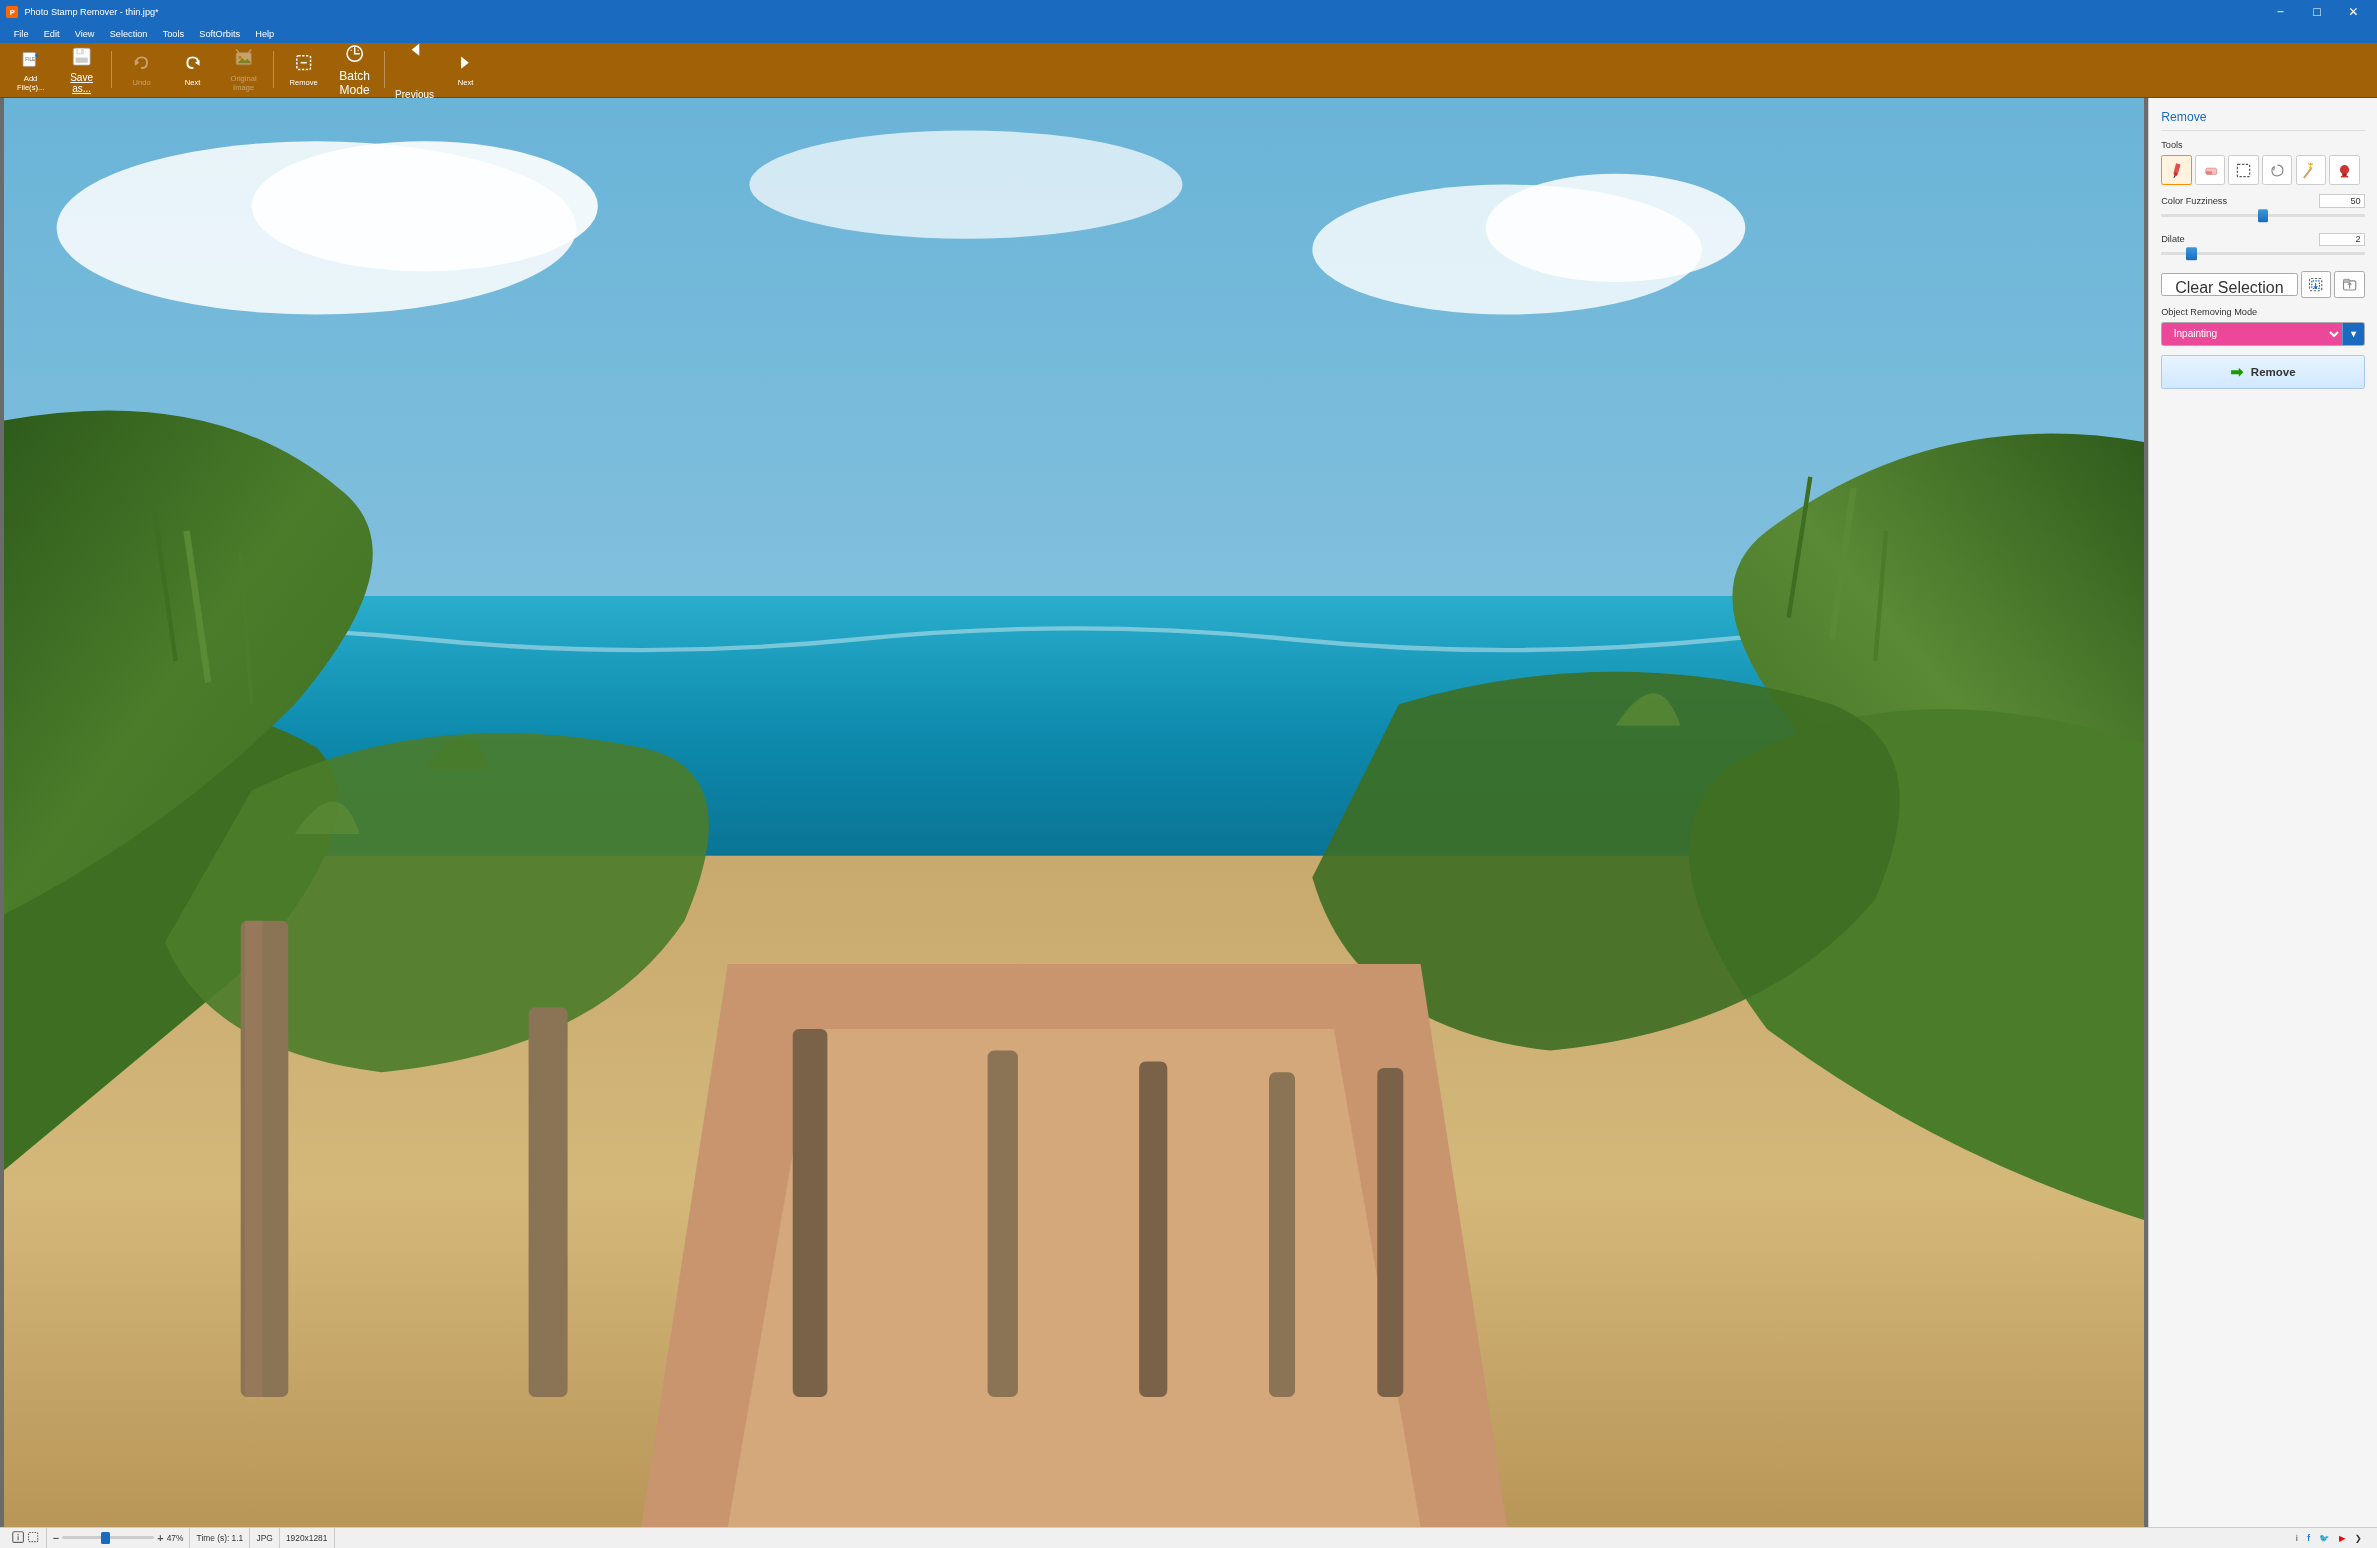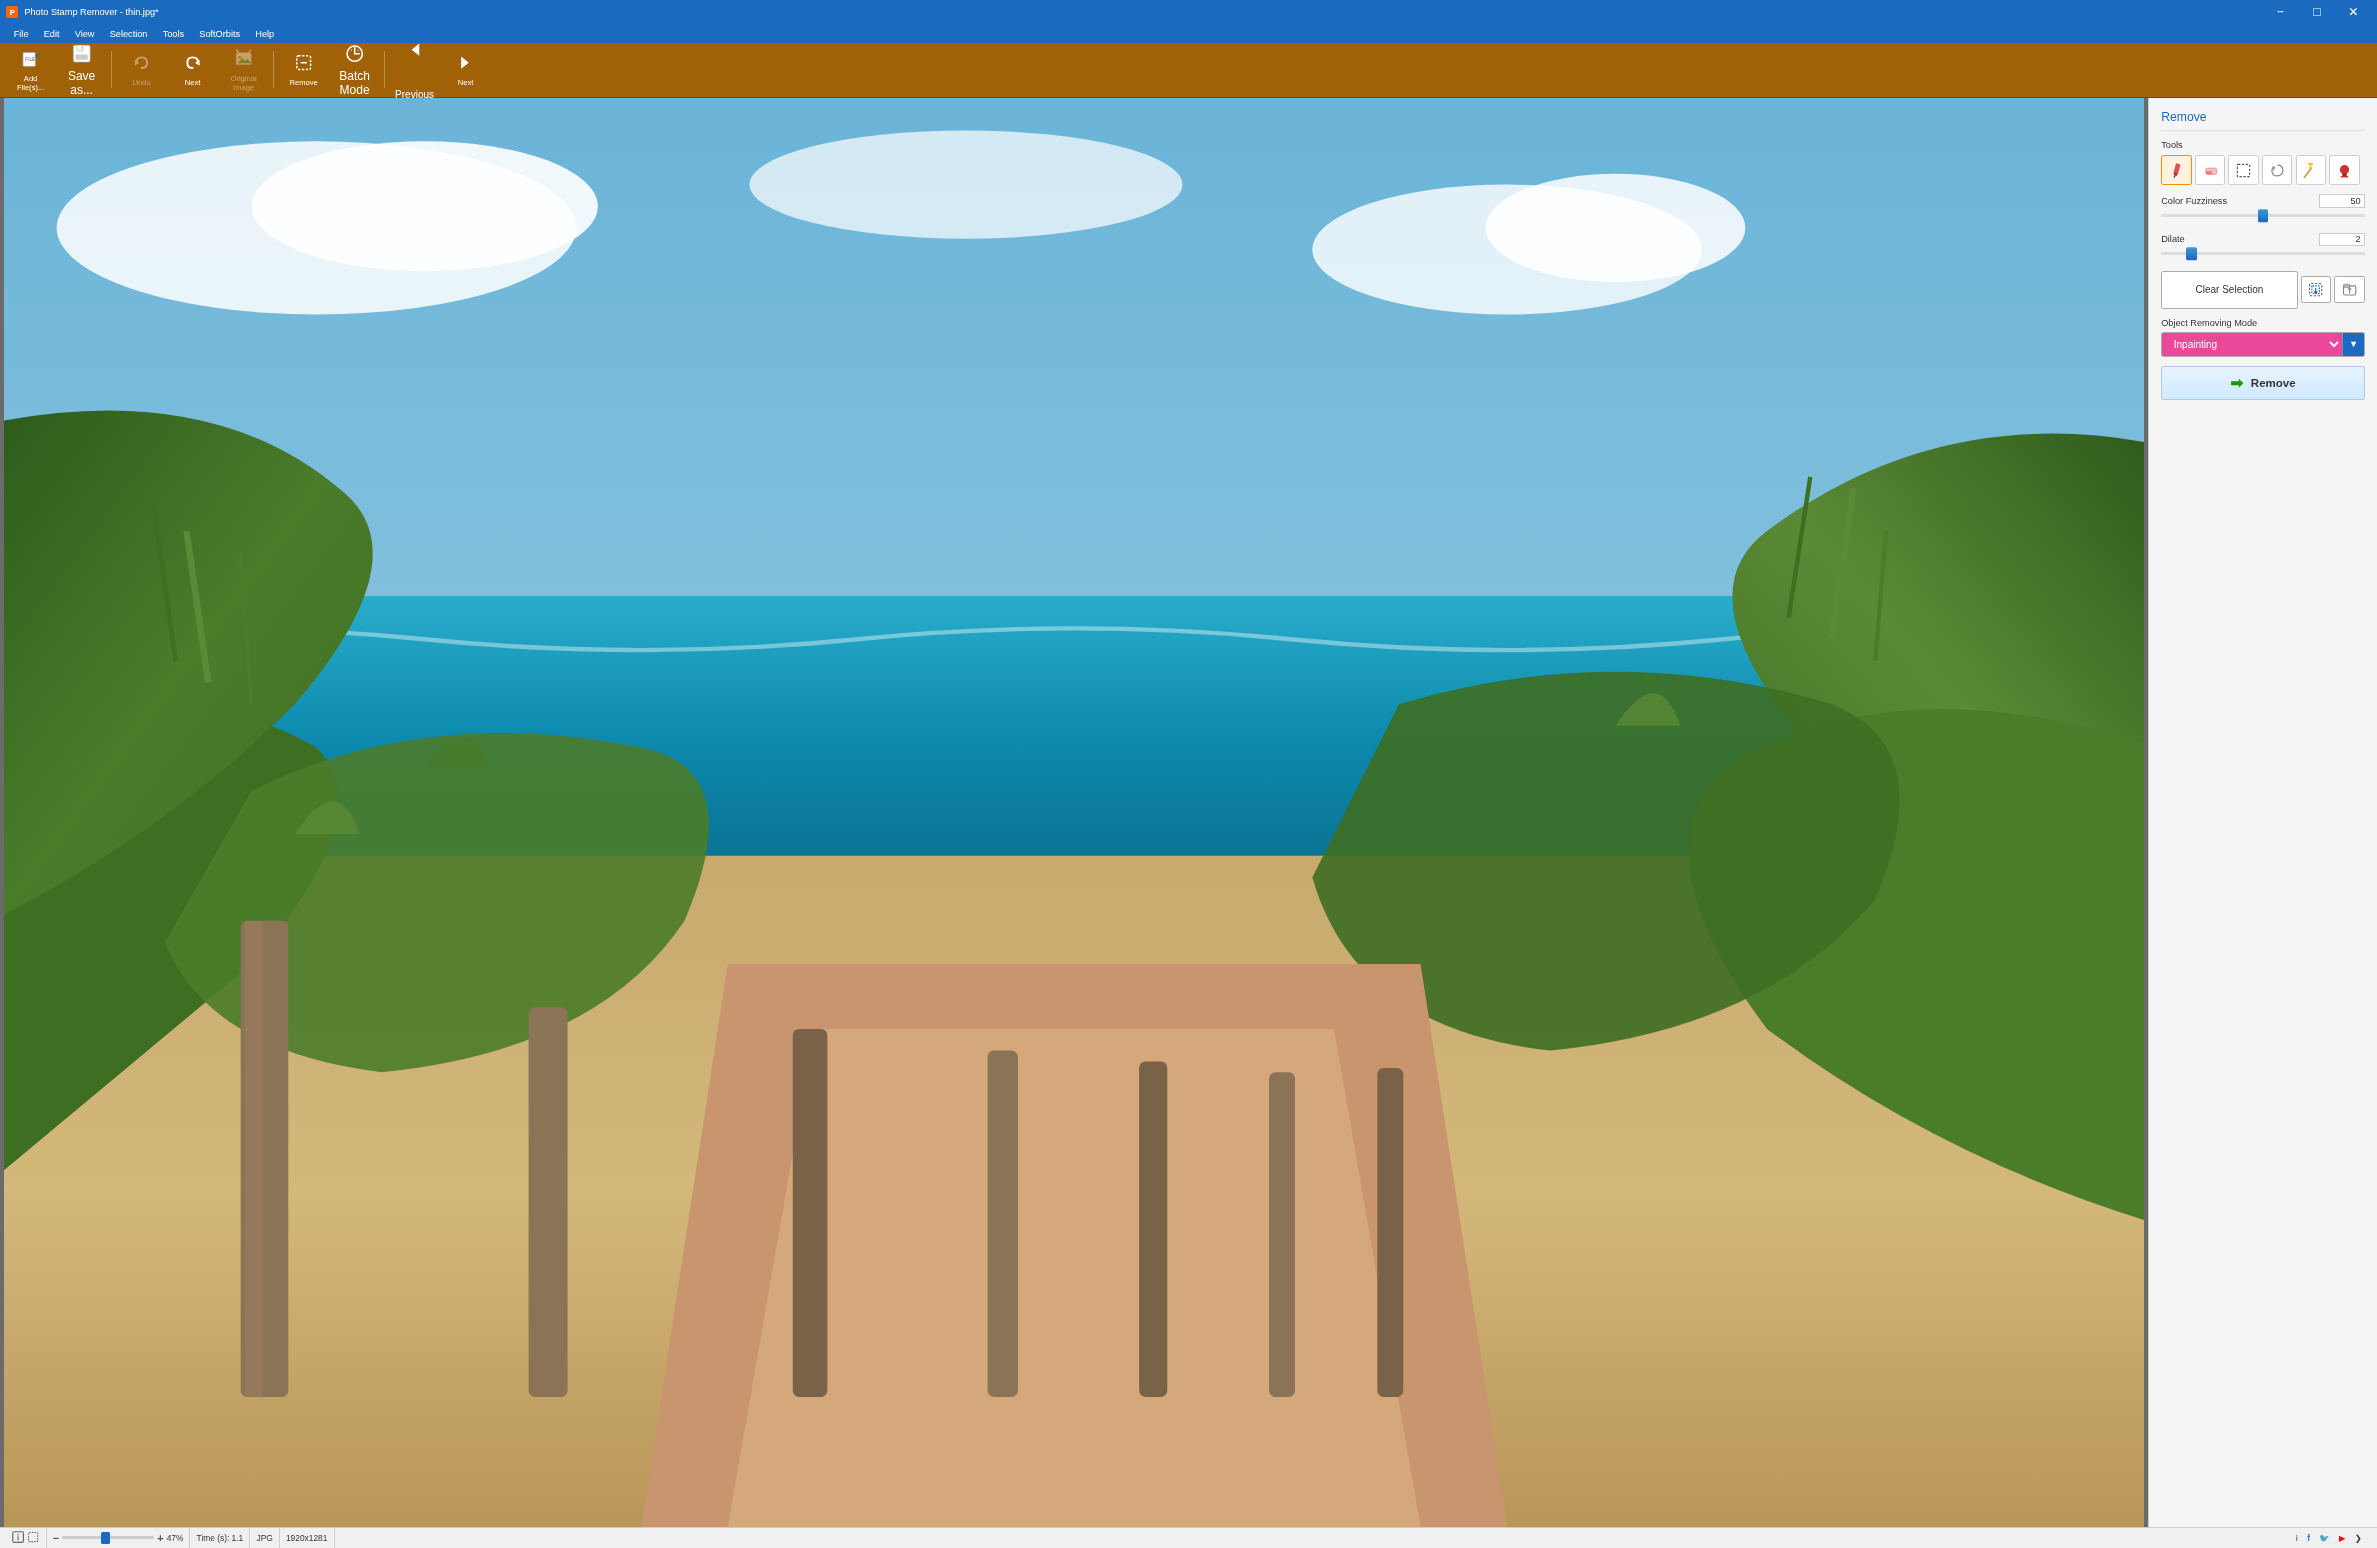--- a/index.html
+++ b/index.html
@@ -147,26 +147,26 @@
       width: 10.7px;
       height: 13.7px;
       background: linear-gradient(180deg, #3a9ad9 0%, #1a6bbf 100%);
       border-radius: 1.5px;
       cursor: pointer;
     }
 
     
     .clear-btn {
       flex: 1;
-      height: 38px;
+      height: 23px;
       background: white;
       border: 0.8px solid #aaa;
       border-radius: 2.3px;
       cursor: pointer;
-      font-size: 10px;
+      font-size: 16px;
       color: #333;
       text-align: center;
       line-height: 27.5px;
     }
     .icon-btn {
       width: 30.5px; height: 27.5px;
       border: 0.8px solid #aaa;
       background: white;
       border-radius: 2.3px;
       cursor: pointer;
@@ -279,21 +279,21 @@
 
   <div class="toolbar-btn">
     <div class="tb-icon">
       <svg width="21.4" height="21.4" viewBox="0 0 28 28">
         <rect x="3" y="3" width="22" height="22" rx="2" fill="white" stroke="#aaa"></rect>
         <rect x="7" y="3" width="10" height="8" fill="#ddd"></rect>
         <rect x="6" y="15" width="16" height="7" rx="1" fill="#ccc"></rect>
         <rect x="9" y="4" width="4" height="5" fill="white"></rect>
       </svg>
     </div>
-    <span style="font-size:12px;text-align:center;">Save<br>as...</span>
+    <span style="font-size:10px;text-align:center;text-decoration:underline;">Save<br>as...</span>
   </div>
   <div class="toolbar-separator"></div>
 
   <div class="toolbar-btn disabled">
     <div class="tb-icon">
       <svg width="21.4" height="21.4" viewBox="0 0 28 28">
           <path d="M7 14 Q7 7 14 7 Q21 7 21 14 Q21 21 14 21" fill="none" stroke="white" stroke-width="2.5" stroke-linecap="round"></path>
           <polygon points="5,10 5,18 11,14" fill="white"></polygon>
         </svg>
     </div>

